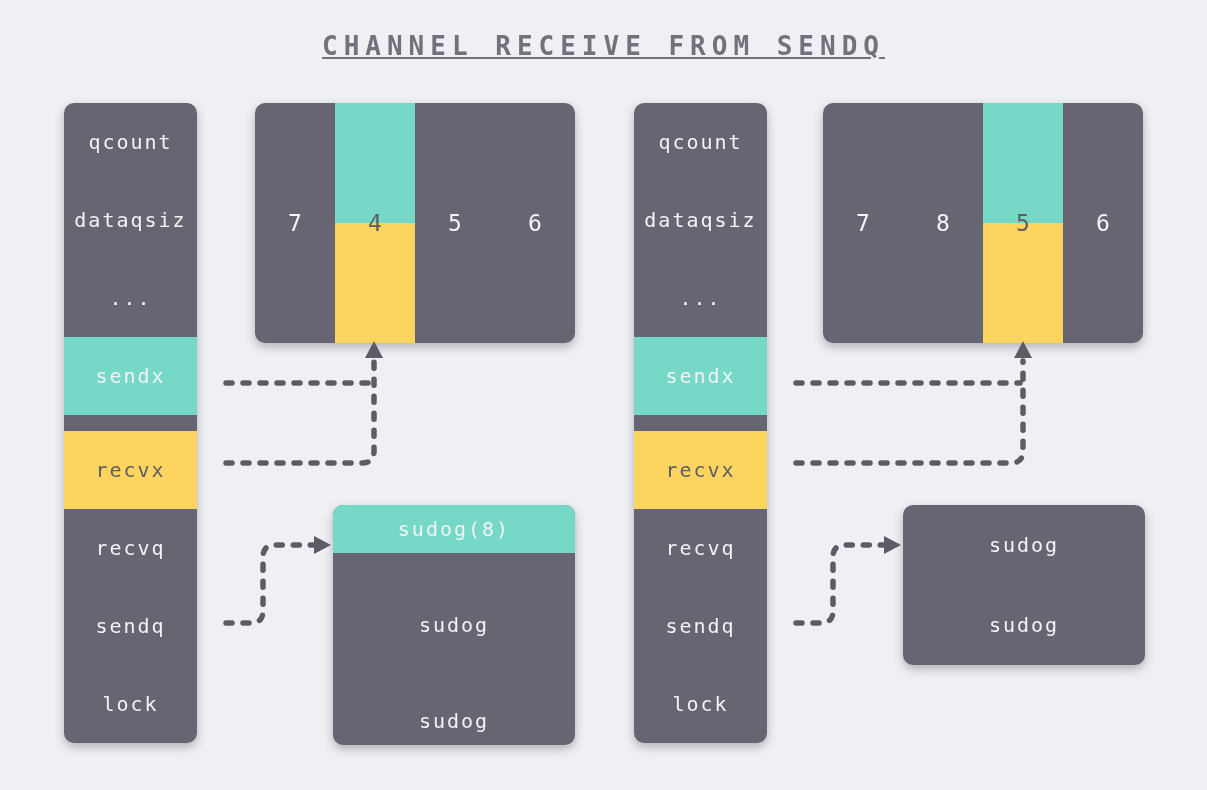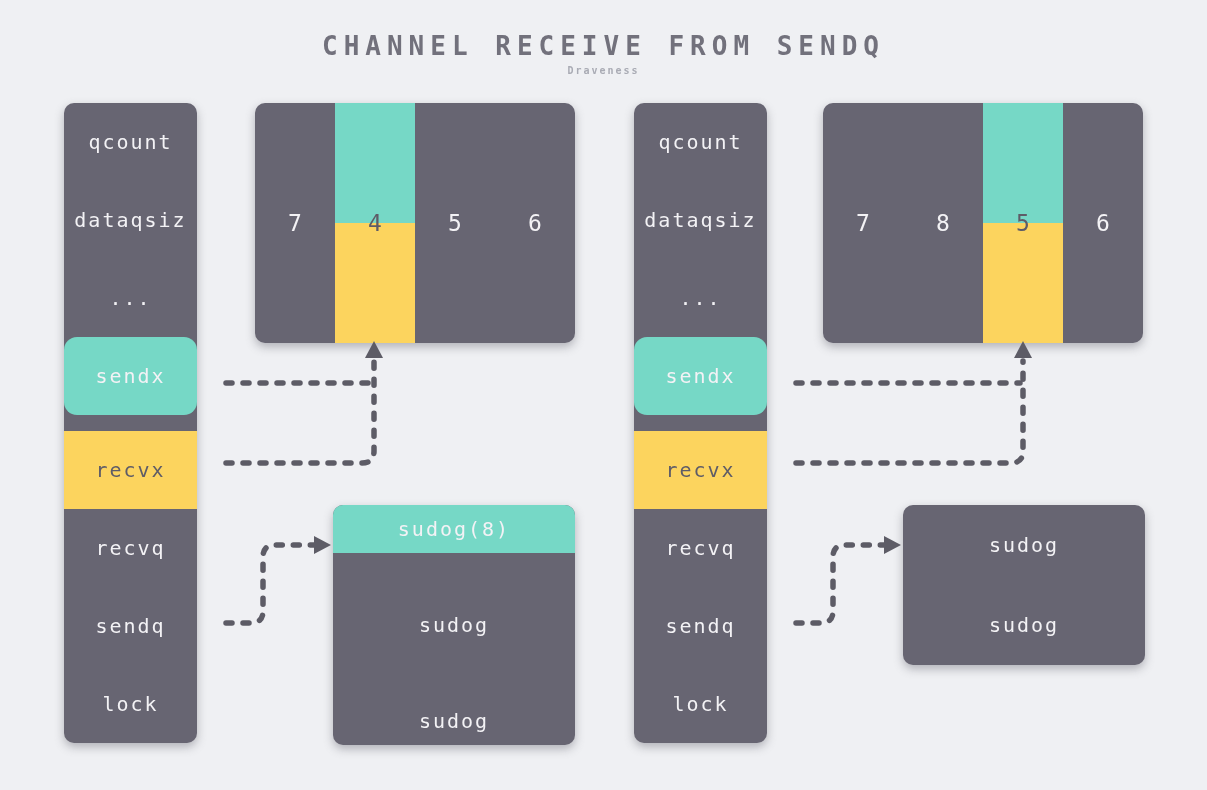--- a/index.html
+++ b/index.html
@@ -7,39 +7,39 @@
     --text-light:#f3f2f5; --text-dark:#5e5c67; --arrow:#5d5c66;
     --title:#72717c; --subtitle:#a9abb4;
   }
   html,body{margin:0;padding:0;background:var(--bg);}
   .stage{
     position:relative;width:1207px;height:790px;background:var(--bg);
     font-family:"DejaVu Sans Mono","Liberation Mono",monospace;overflow:hidden;
   }
   .title{
     position:absolute;top:31px;left:0;width:100%;text-align:center;
-    font-size:26px;font-weight:bold;letter-spacing:6px;color:var(--title);
+    font-size:26px;font-weight:bold;letter-spacing:6px;color:var(--title);text-decoration:underline;
   }
   .subtitle{
     position:absolute;top:65px;left:0;width:100%;text-align:center;
     font-size:10px;font-weight:bold;letter-spacing:2px;color:var(--subtitle);
   }
   .box{
     position:absolute;border-radius:10px;overflow:hidden;background:var(--slate);
     box-shadow:0 4px 10px rgba(103,101,114,.45);
   }
   
   .struct{width:133px;height:640px;display:flex;flex-direction:column;}
   #struct-left{left:64px;top:103px;}
   #struct-right{left:634px;top:103px;}
   .cell{
     flex:1;display:flex;align-items:center;justify-content:center;
     color:var(--text-light);font-size:20px;letter-spacing:2px;
   }
-  .cell--teal{background:var(--teal);border-radius:13px;}
+  .cell--teal{background:var(--teal);}
   .cell--yellow{background:var(--yellow);color:var(--text-dark);margin-top:16px;}
   
   .buffer{width:320px;height:240px;display:flex;flex-direction:row;}
   #buffer-left{left:255px;top:103px;}
   #buffer-right{left:823px;top:103px;}
   .bcell{
     flex:1;display:flex;align-items:center;justify-content:center;
     color:var(--text-light);font-size:23px;
   }
   .bcell--hl{
@@ -60,21 +60,20 @@
   .arrow{fill:none;stroke:var(--arrow);stroke-width:5.5;stroke-linecap:round;
          stroke-linejoin:round;stroke-dasharray:6 11;}
   .arrowhead{fill:var(--arrow);stroke:none;}
 </style>
 </head>
 <body>
 
 <div class="stage">
 
   <div class="title">CHANNEL RECEIVE FROM SENDQ</div>
-  <div class="subtitle">Draveness</div>
 
   <div class="box struct" id="struct-left">
     <div class="cell">qcount</div>
     <div class="cell">dataqsiz</div>
     <div class="cell">...</div>
     <div class="cell cell--teal">sendx</div>
     <div class="cell cell--yellow">recvx</div>
     <div class="cell">recvq</div>
     <div class="cell">sendq</div>
     <div class="cell">lock</div>

